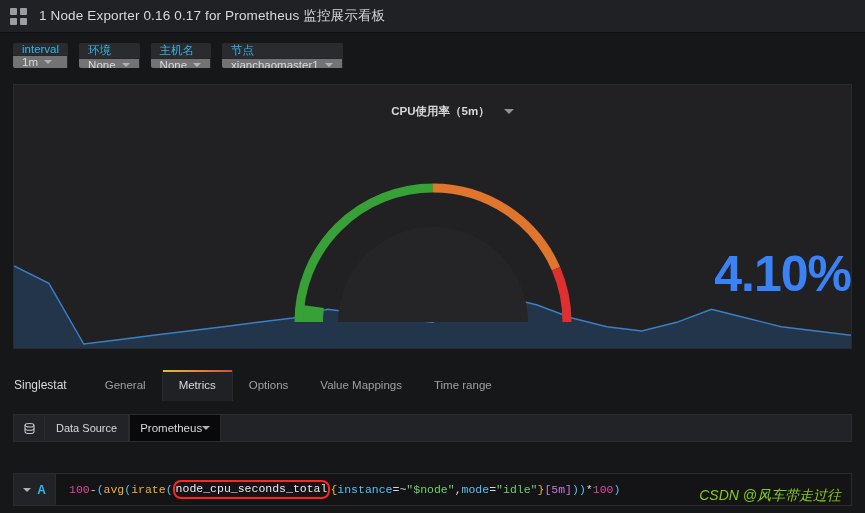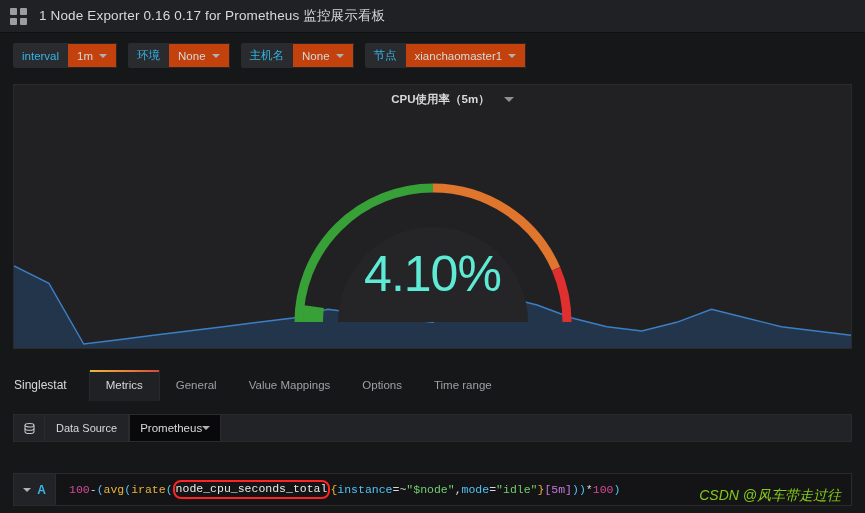--- a/index.html
+++ b/index.html
@@ -23,57 +23,57 @@
   .dash-title {
     margin-left: 12px; color: #d8d9da; font-size: 13.5px; letter-spacing: .15px;
     white-space: nowrap;
   }
 
   
   .varbar {
     position: absolute; left: 0; top: 33px; width: 865px; height: 45px;
     background: #161719; display: flex; align-items: center; padding-left: 13px; gap: 11px;
   }
-  .var { display: flex; align-items: stretch; height: 25px; border-radius: 2px; overflow: hidden; }
+  .var { display: flex; align-items: stretch; height: 25px; border-radius: 2px; overflow: hidden; flex-direction: column; }
   .var-label {
     background: #2a2b2f; color: #33b5e5; font-size: 11.5px;
     display: flex; align-items: center; padding: 0 9px; white-space: nowrap;
   }
   .var-value {
-    background: #c2410c; color: #d8d9da; font-size: 11.5px;
+    background: #737373; color: #d8d9da; font-size: 11.5px;
     display: flex; align-items: center; gap: 6px; padding: 0 9px; white-space: nowrap;
     border: 1px solid #25262a; border-left: none;
   }
   .caret { width: 0; height: 0; border-left: 4px solid transparent;
     border-right: 4px solid transparent; border-top: 4px solid #b0b2b5; }
 
   
   .panel {
     position: absolute; left: 13px; top: 84px; width: 839px; height: 265px;
     background: #212124; border: 1px solid #2b2b2e; overflow: hidden;
   }
   .panel-header {
-    position: absolute; left: 0; top: 4px; width: 100%; height: 20px;
+    position: absolute; left: 0; top: 16px; width: 100%; height: 20px;
     display: flex; align-items: center; justify-content: center; gap: 14px;
     padding-left: 40px;
   }
   .panel-title { color: #d8d9da; font-size: 11.5px; font-weight: bold; white-space: nowrap; }
   .panel-caret { width: 0; height: 0; border-left: 5px solid transparent;
     border-right: 5px solid transparent; border-top: 5px solid #8e9094; }
 
   
   .sparkline { position: absolute; left: 0; bottom: 0; width: 100%; height: 100px; }
 
   
   .gauge { position: absolute; left: 50%; transform: translateX(-50%); top: 22px;
            width: 320px; height: 230px; }
   .gauge-value {
     position: absolute; left: 50%; transform: translateX(-50%);
-    top: 160px; width: 100%; text-align: center;
-    color: #5eead4; font-size: 50px; font-weight: normal; letter-spacing: -1px;
+    top: 160px; width: 100%; text-align: right;
+    color: #3b82f6; font-size: 50px; font-weight: bold; letter-spacing: -1px;
   }
 
   
   .tabbar {
     position: absolute; left: 0; top: 365px; width: 865px; height: 36px;
     background: #161719; display: flex; align-items: flex-end; padding-left: 14px;
   }
   .editor-title {
     color: #d8d9da; font-size: 12px; padding: 0 22px 9px 0; white-space: nowrap;
   }
@@ -221,24 +221,24 @@
         </g>
       <path id="gauge-needle" fill="none" stroke="#37a037" stroke-width="20" stroke-linecap="butt" d="M40.0 215.0 A120 120 0 0 1 41.0 199.6"></path>
     </svg>
 
     <div class="gauge-value">4.10%</div>
   </div>
 
   <div class="tabrule"></div>
   <div class="tabbar">
     <span class="editor-title">Singlestat</span>
+    <span class="tab">General</span>
     <span class="tab active">Metrics</span>
-    <span class="tab">General</span>
+    <span class="tab">Options</span>
     <span class="tab">Value Mappings</span>
-    <span class="tab">Options</span>
     <span class="tab">Time range</span>
   </div>
 
   <div class="ds-row">
     <span class="ds-icon">
       <svg width="13" height="13" viewBox="0 0 16 16" fill="none" stroke="#c7c9cc" stroke-width="1.3">
         <ellipse cx="8" cy="4" rx="5.5" ry="2.2"></ellipse>
         <path d="M2.5 4 V 12 A 5.5 2.2 0 0 0 13.5 12 V 4"></path>
         <path d="M2.5 8 A 5.5 2.2 0 0 0 13.5 8"></path>
       </svg>

